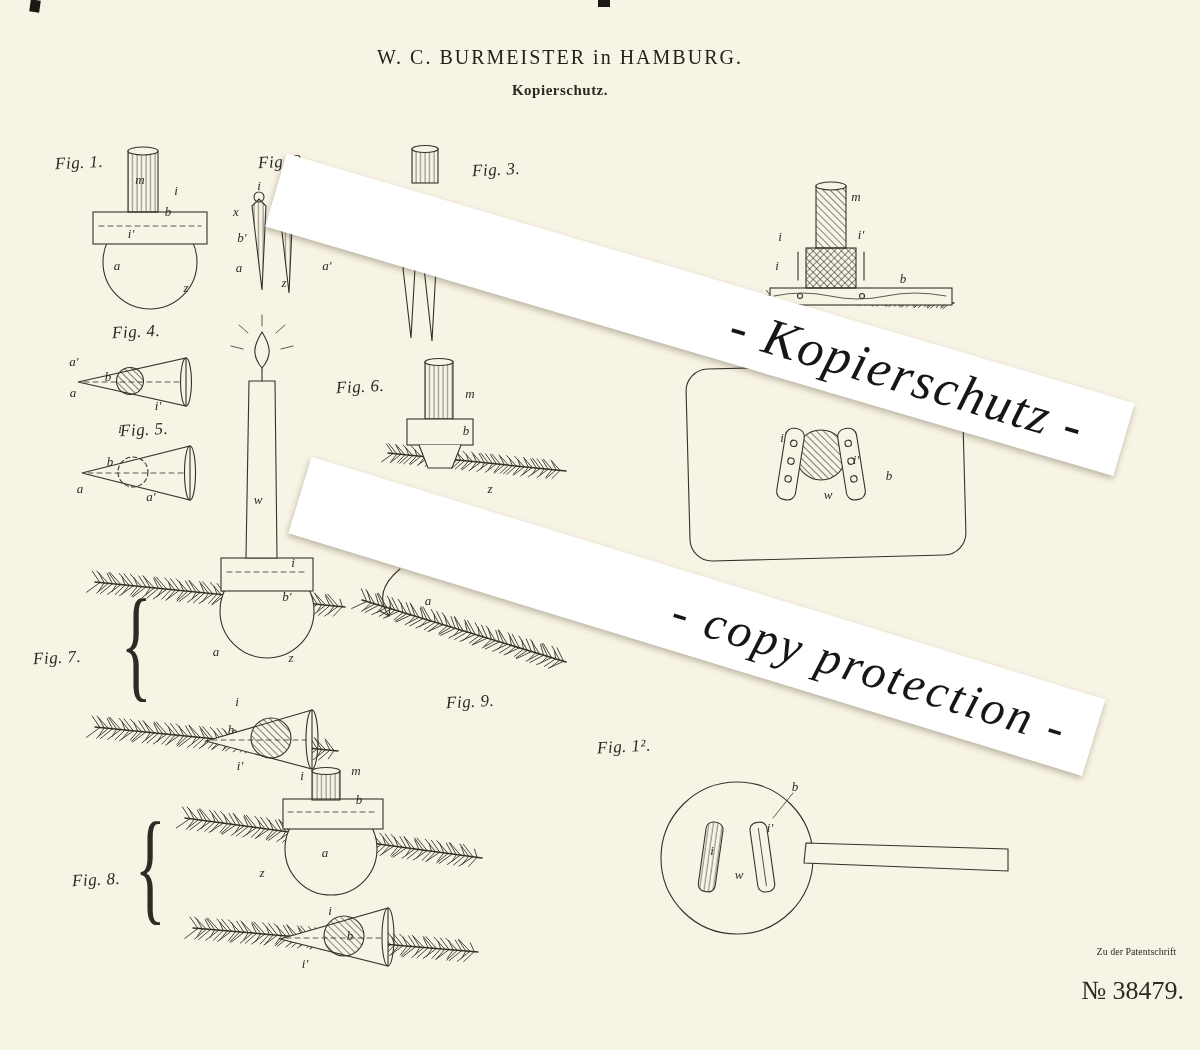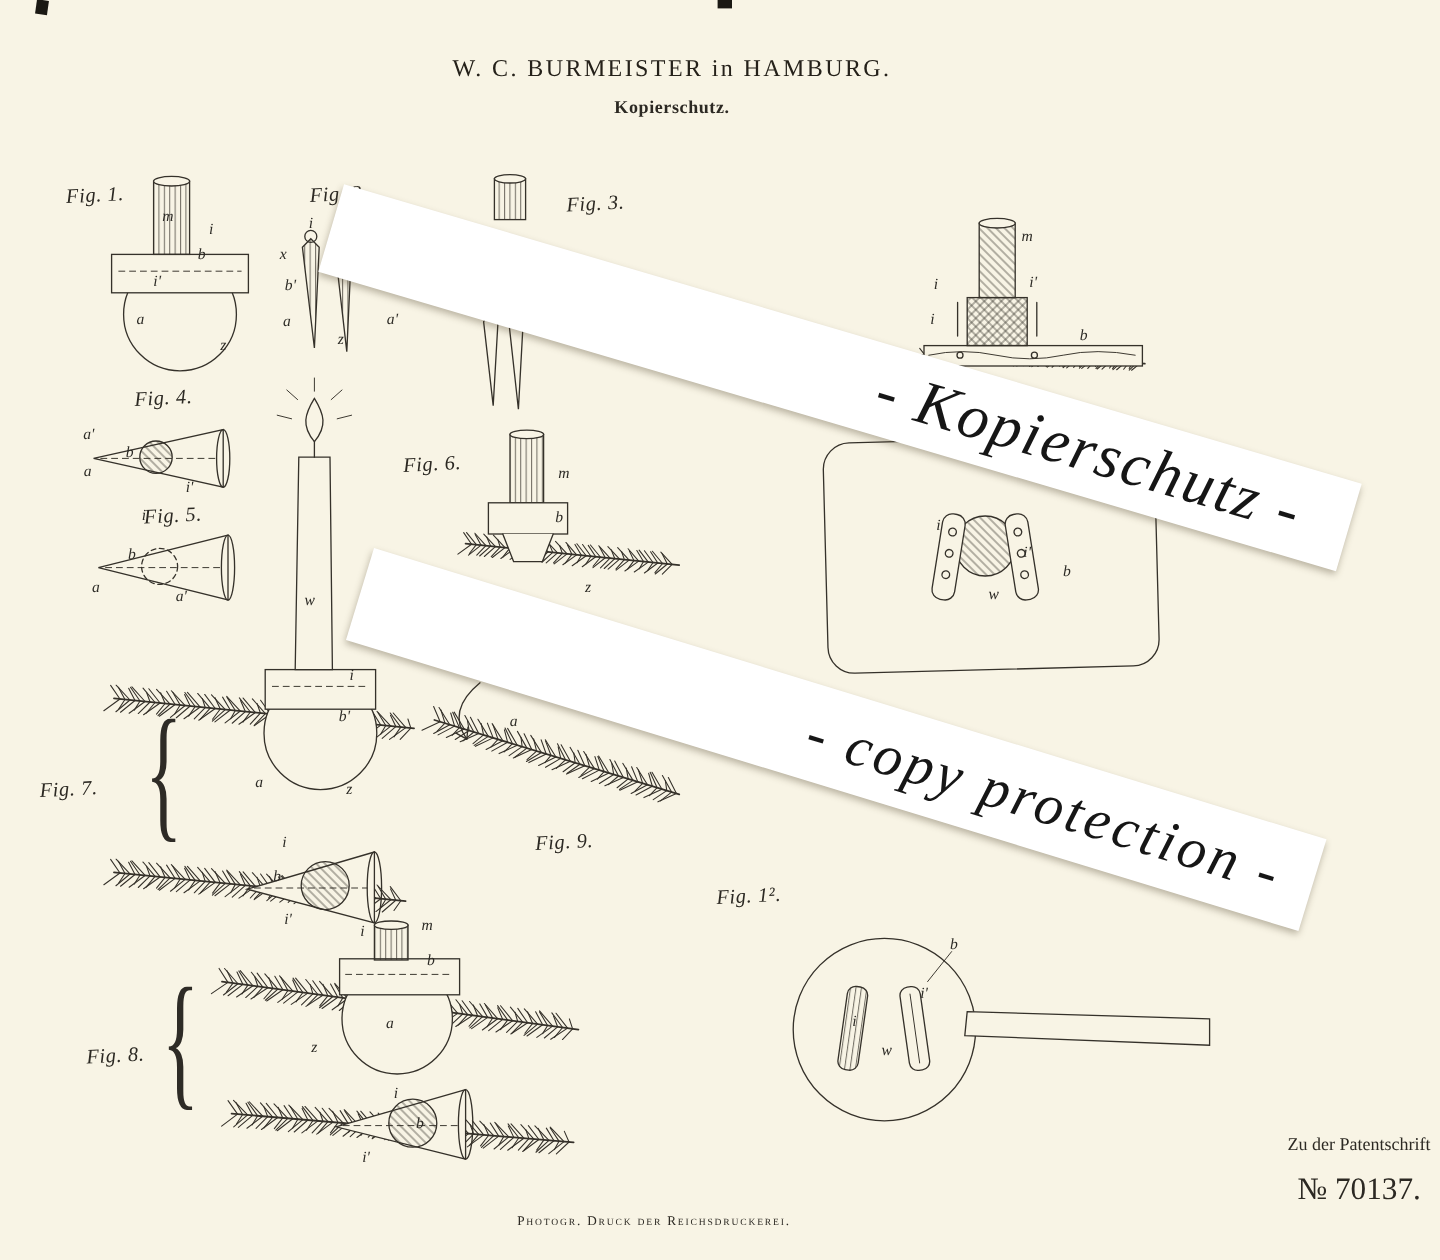--- a/index.html
+++ b/index.html
@@ -26,21 +26,21 @@
   .band span{font-style:italic;color:#161616;}
   .band1{left:276px;top:152px;width:884px;height:76px;transform:rotate(16.4deg);
          transform-origin:0 50%;}
   .band1 span{font-size:52px;letter-spacing:2px;padding-right:42px;}
   .band2{left:300px;top:455px;width:830px;height:80px;transform:rotate(17deg);
          transform-origin:0 50%;}
   .band2 span{font-size:48px;letter-spacing:3px;padding-right:28px;}
   
   .imprint{position:absolute;left:0;top:1012px;width:1090px;text-align:center;
         font-variant:small-caps;letter-spacing:1.5px;font-size:11px;z-index:3;}
-  .pref{position:absolute;right:8px;top:946px;font-size:15px;z-index:3;}
+  .pref{position:absolute;right:24px;top:946px;font-size:10px;z-index:3;}
   .pno{position:absolute;right:16px;top:976px;font-size:26px;z-index:3;}
   .tick{position:absolute;background:#1a1813;z-index:4;}
 </style>
 </head>
 <body>
 
 <div id="page">
 
   <div class="tick" style="left:30px;top:0;width:10px;height:12px;transform:rotate(8deg);"></div>
   <div class="tick" style="left:598px;top:0;width:12px;height:7px;"></div>
@@ -1020,23 +1020,22 @@
   <div class="brace" style="left:108px;top:585px;">{</div>
   <div class="brace" style="left:122px;top:808px;">{</div>
 
   <div class="band band1">
     <span>- Kopierschutz -</span>
   </div>
   <div class="band band2">
     <span>- copy protection -</span>
   </div>
 
-  <div class="imprint">Photogr. Druck der Reichsdruckerei.</div>
   <div class="pref">Zu der Patentschrift</div>
-  <div class="pno">№ 70137.</div>
+  <div class="pno">№ 38479.</div>
 
 <span class="ann" style="left: 140px; top: 180px;">m</span>
     <span class="ann" style="left: 176px; top: 191px;">i</span>
     <span class="ann" style="left: 168px; top: 212px;">b</span>
     <span class="ann" style="left: 131px; top: 234px;">i'</span>
     <span class="ann" style="left: 117px; top: 266px;">a</span>
     <span class="ann" style="left: 186px; top: 288px;">z</span>
     <span class="ann" style="left: 259px; top: 186px;">i</span>
     <span class="ann" style="left: 236px; top: 212px;">x</span>
     <span class="ann" style="left: 242px; top: 238px;">b'</span>

